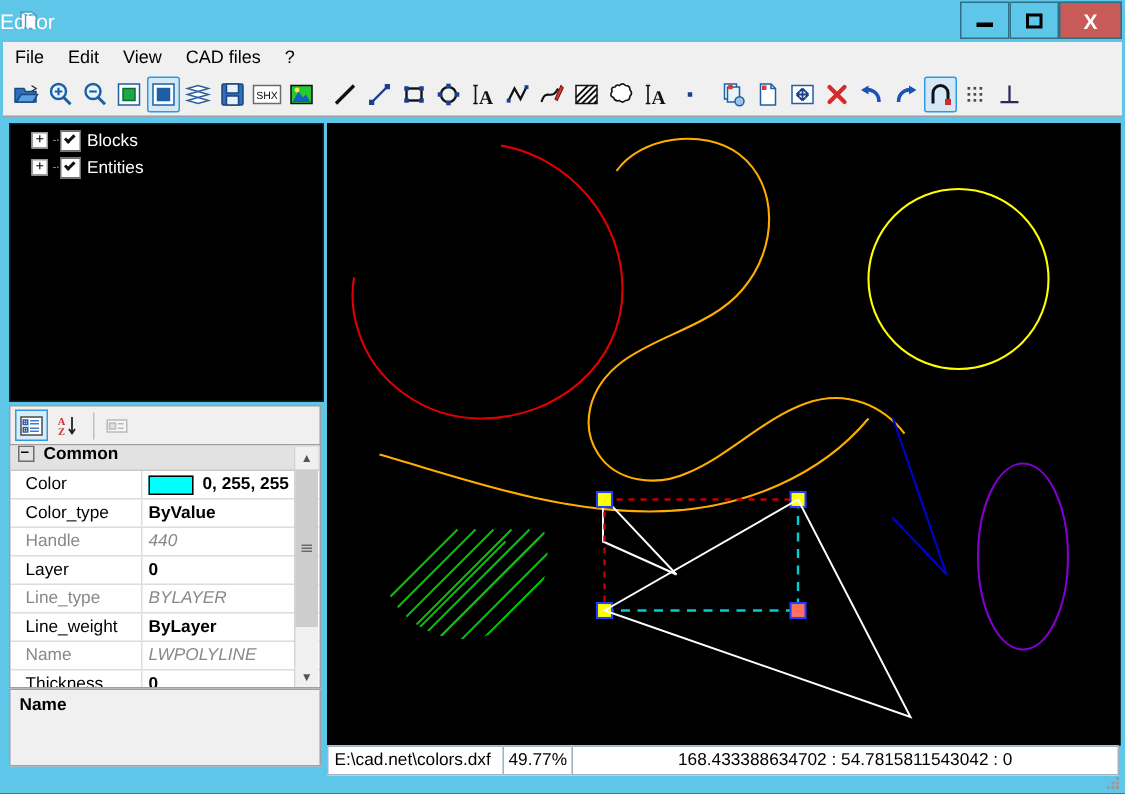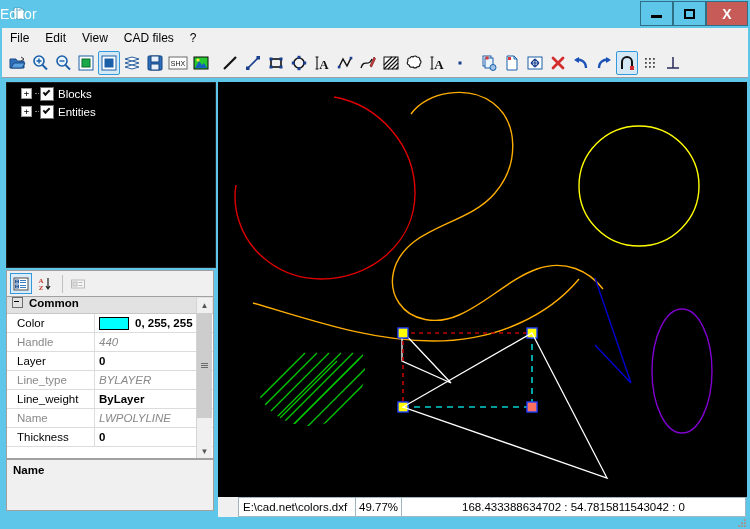--- a/index.html
+++ b/index.html
@@ -164,21 +164,21 @@
   #statusbar{
     position:absolute;left:218px;top:497px;width:527px;height:20px;
     display:flex;align-items:stretch;
     background:#f0f0f0;
   }
   .scell{
     border:1px solid #9fb6c4;background:#ffffff;box-sizing:border-box;
     font-size:11.5px;color:#000;display:flex;align-items:center;
     padding:0 4px;margin-right:-1px;
   }
-  #s-file{width:118px;margin-left:20px;}
+  #s-file{width:118px;}
   #s-zoom{width:47px;justify-content:center;}
   #s-coord{flex:1;justify-content:center;}
   #resize-grip{
     position:absolute;right:2px;bottom:2px;width:12px;height:12px;
   }
 </style>
 </head>
 <body>
 
 <div id="app">
@@ -497,20 +497,24 @@
     </div>
 
     <div class="prow">
       <div class="pname">Color</div>
       <div class="pval">
         <span class="swatch"></span>
         <span>0, 255, 255</span>
       </div>
     </div>
 
+    <div class="prow">
+      <div class="pname">Color_type</div>
+      <div class="pval">ByValue</div>
+    </div>
 
     <div class="prow">
       <div class="pname ro">Handle</div>
       <div class="pval ro">440</div>
     </div>
 
     <div class="prow">
       <div class="pname">Layer</div>
       <div class="pval">0</div>
     </div>

